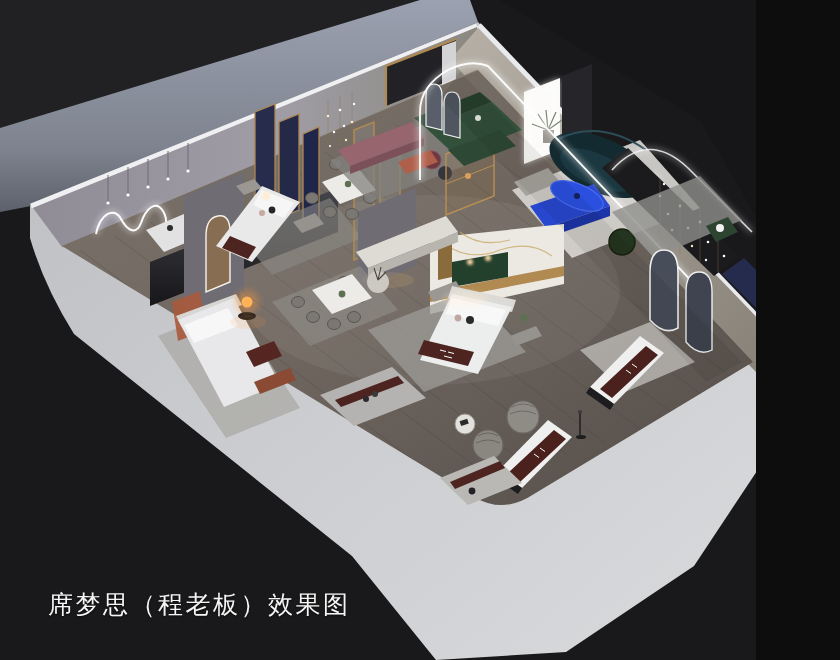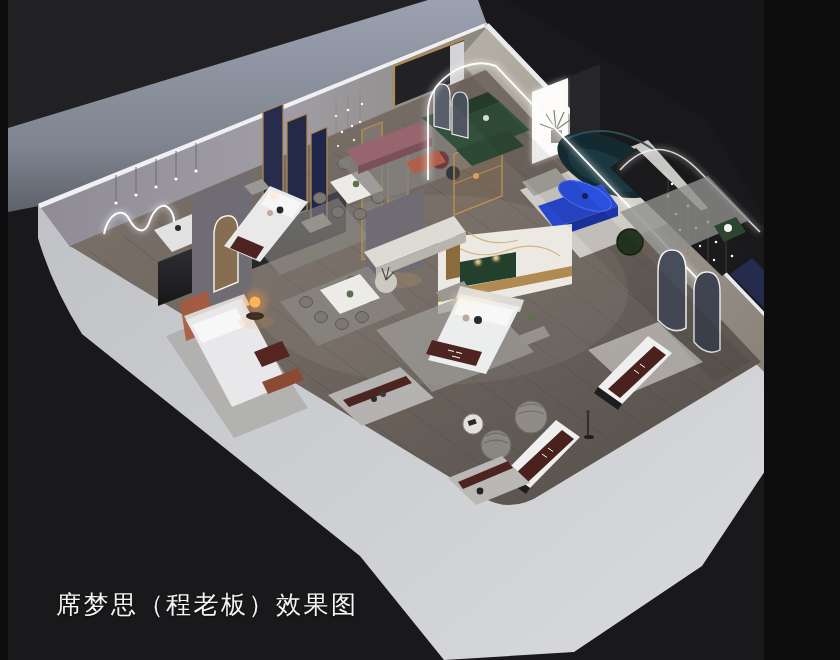--- a/index.html
+++ b/index.html
@@ -1,17 +1,17 @@
 <!DOCTYPE html>
 <html><head>
 <meta charset="utf-8">
 <style>
   html,body{margin:0;padding:0;background:#0d0d0e;}
   .stage{position:relative;width:756px;height:660px;overflow:hidden;background:#19191b;
-         font-family:"Liberation Sans","DejaVu Sans",sans-serif;margin-left:8px;}
+         font-family:"Liberation Sans","DejaVu Sans",sans-serif;}
   .stage svg{position:absolute;left:0;top:0;display:block;}
   .caption{position:absolute;left:48px;top:588px;font-size:25px;font-weight:500;
            color:#f5f5f5;letter-spacing:2.5px;text-shadow:0 1px 2px rgba(0,0,0,.6);}
 </style>
 </head>
 <body>
 
 <div class="stage">
 <svg width="840" height="660" viewBox="0 0 840 660">
   <defs>

